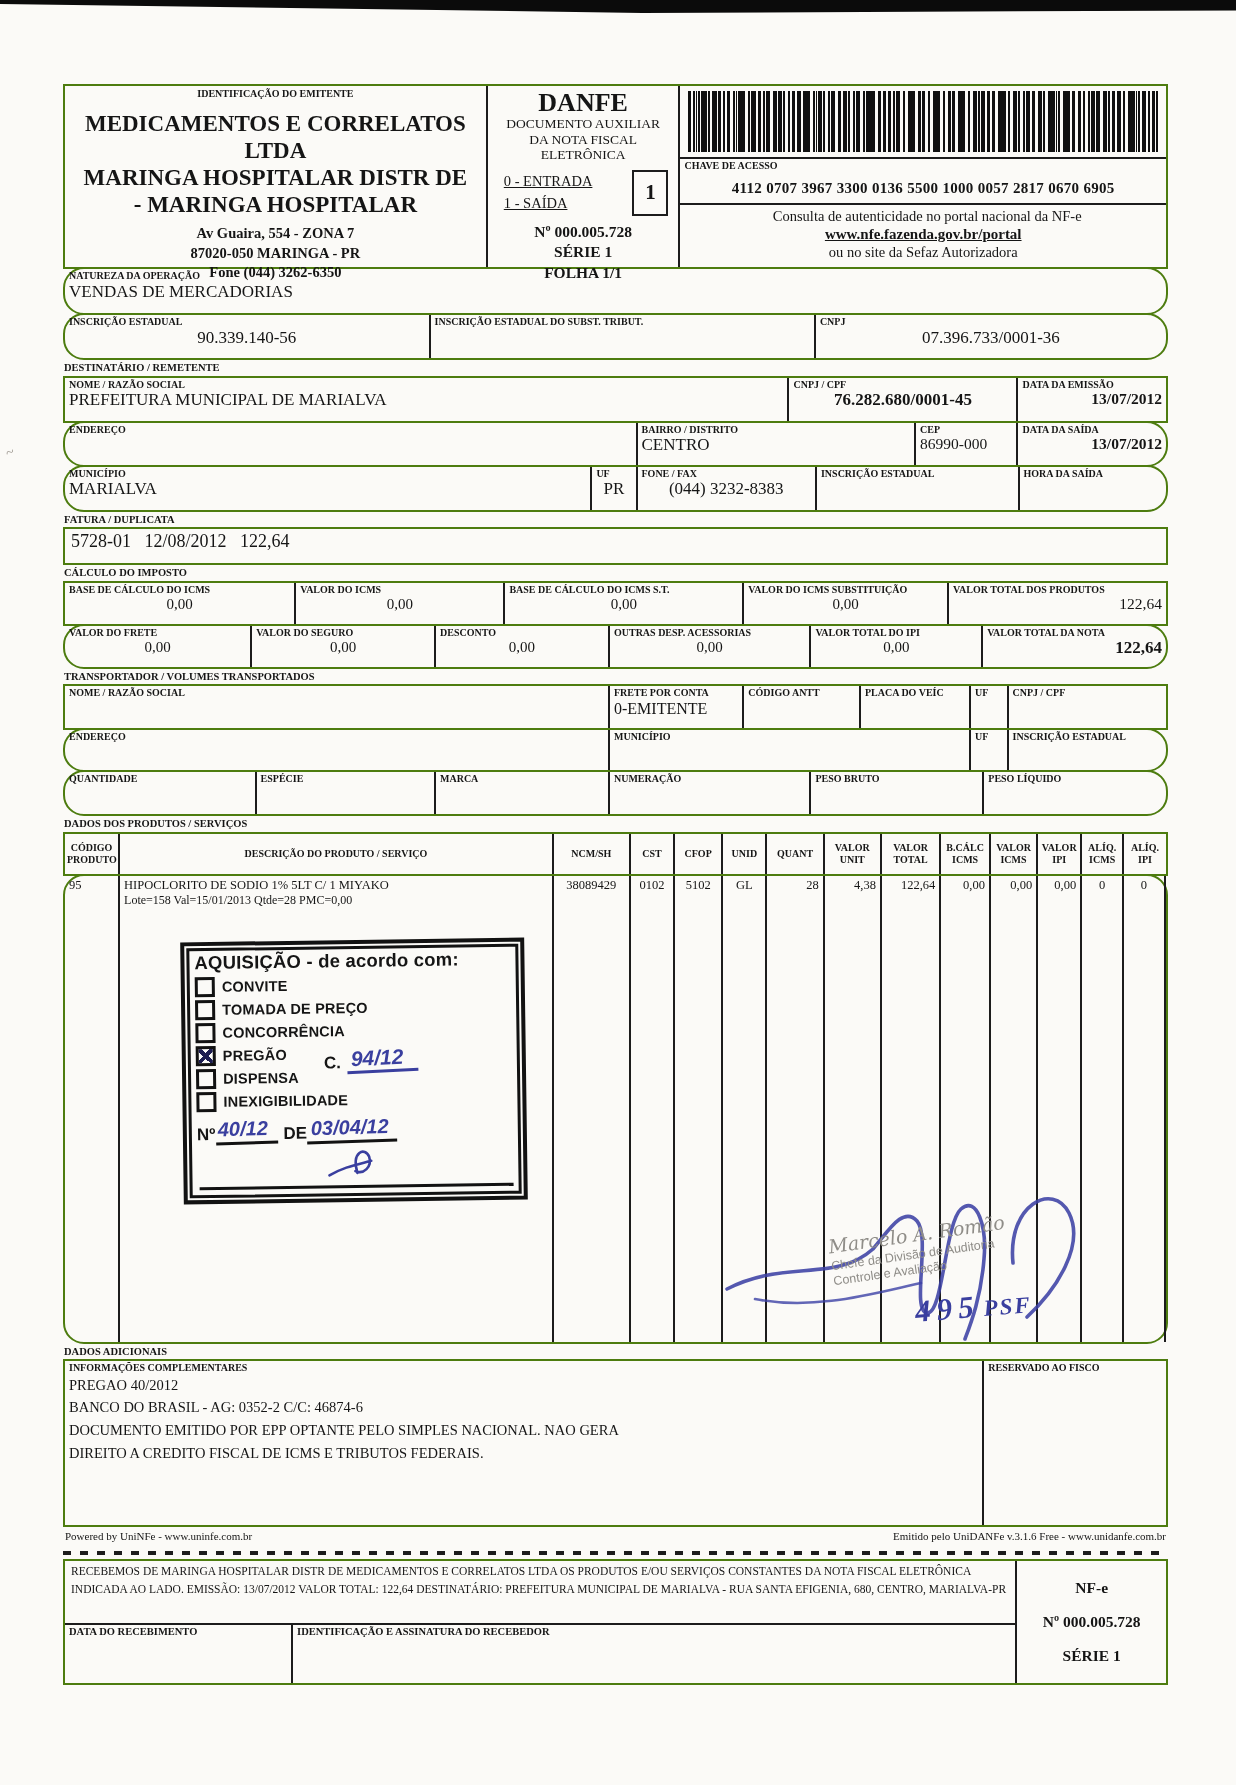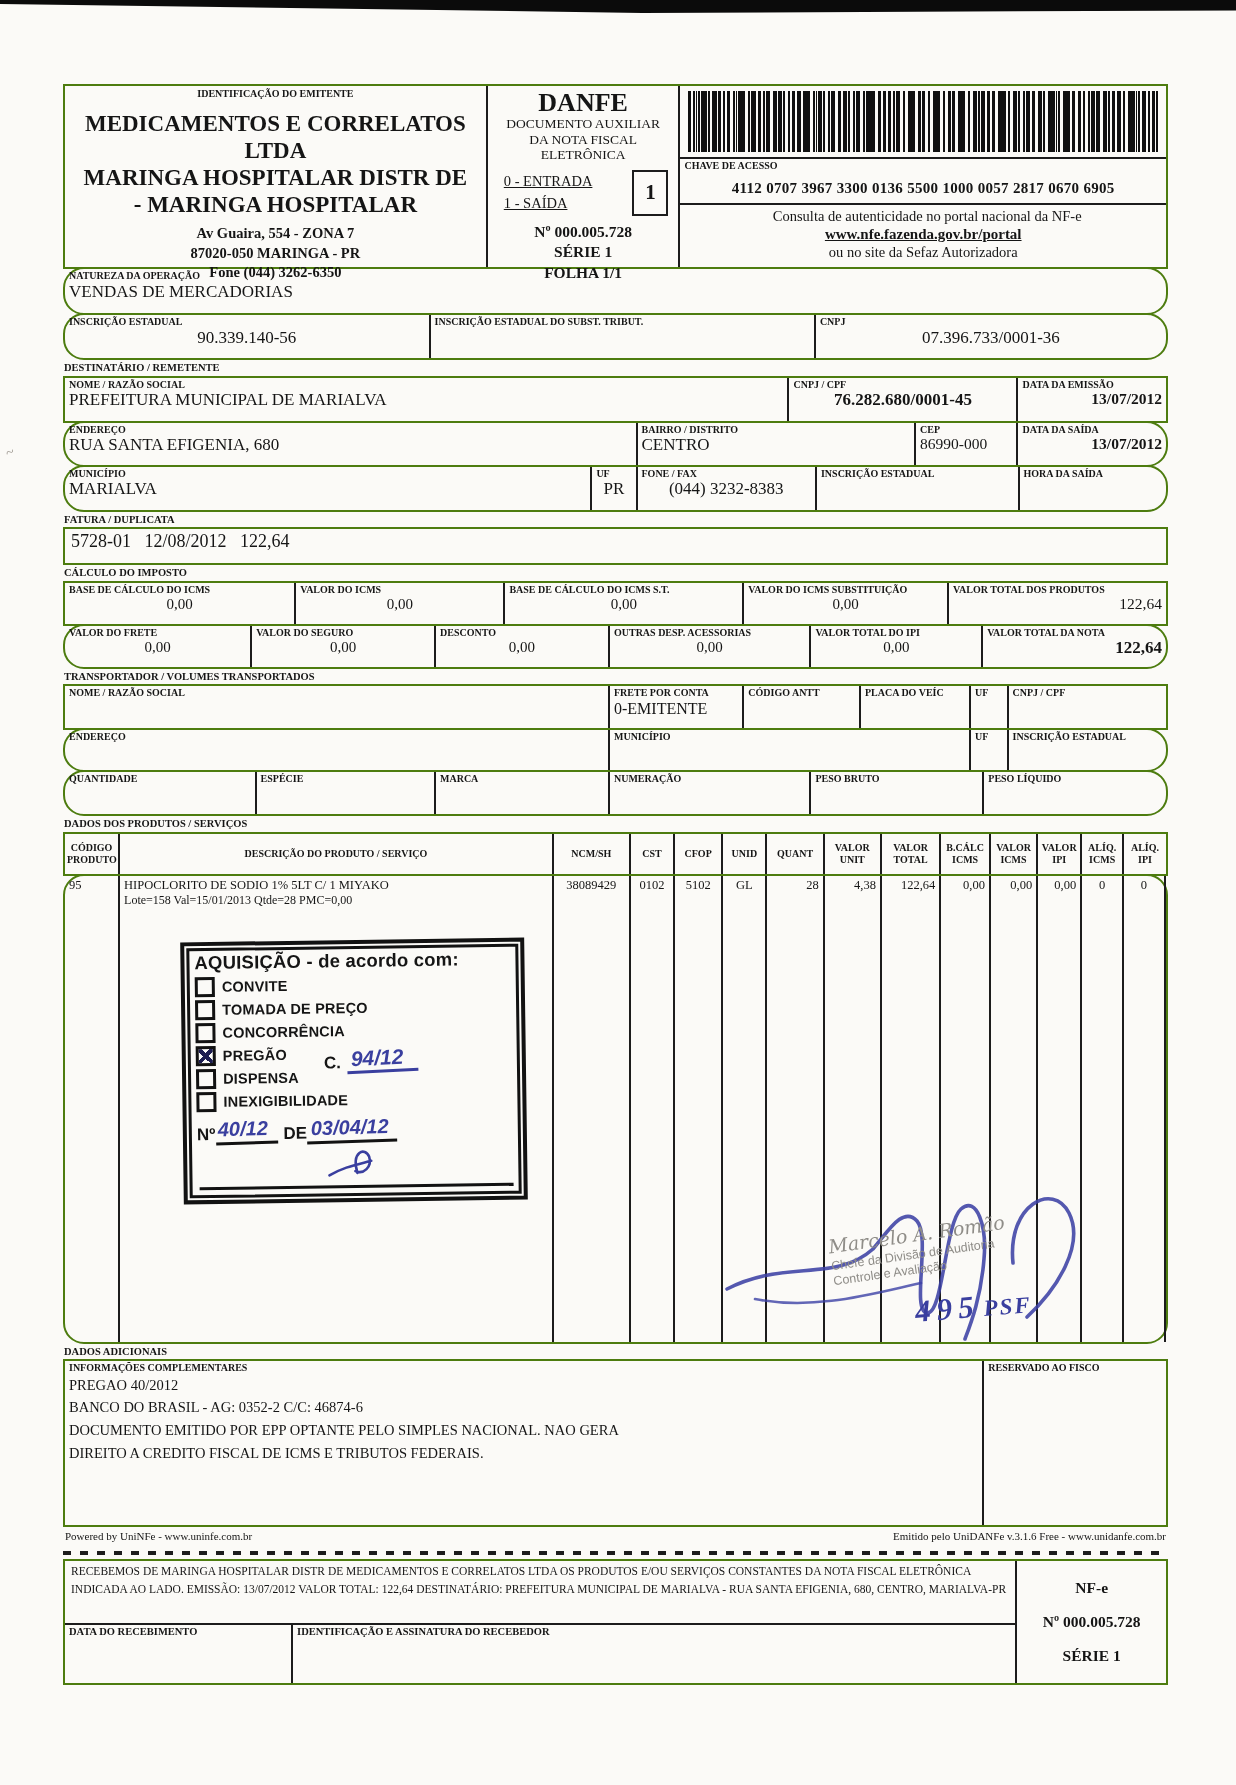--- a/index.html
+++ b/index.html
@@ -201,21 +201,20 @@
       <div class="val val-c val-b">76.282.680/0001-45</div>
     </div>
     <div class="cell" style="width:13.4%">
       <div class="lbl">DATA DA EMISSÃO</div>
       <div class="val val-r val-b" style="font-size:15.5px">13/07/2012</div>
     </div>
   </div>
   <div class="box row mt h46">
     <div class="cell" style="width:52%">
       <div class="lbl">ENDEREÇO</div>
-      <div class="val">RUA SANTA EFIGENIA, 680</div>
     </div>
     <div class="cell" style="width:25.3%">
       <div class="lbl">BAIRRO / DISTRITO</div>
       <div class="val">CENTRO</div>
     </div>
     <div class="cell" style="width:9.3%">
       <div class="lbl">CEP</div>
       <div class="val" style="font-size:15.5px">86990-000</div>
     </div>
     <div class="cell" style="width:13.4%">

